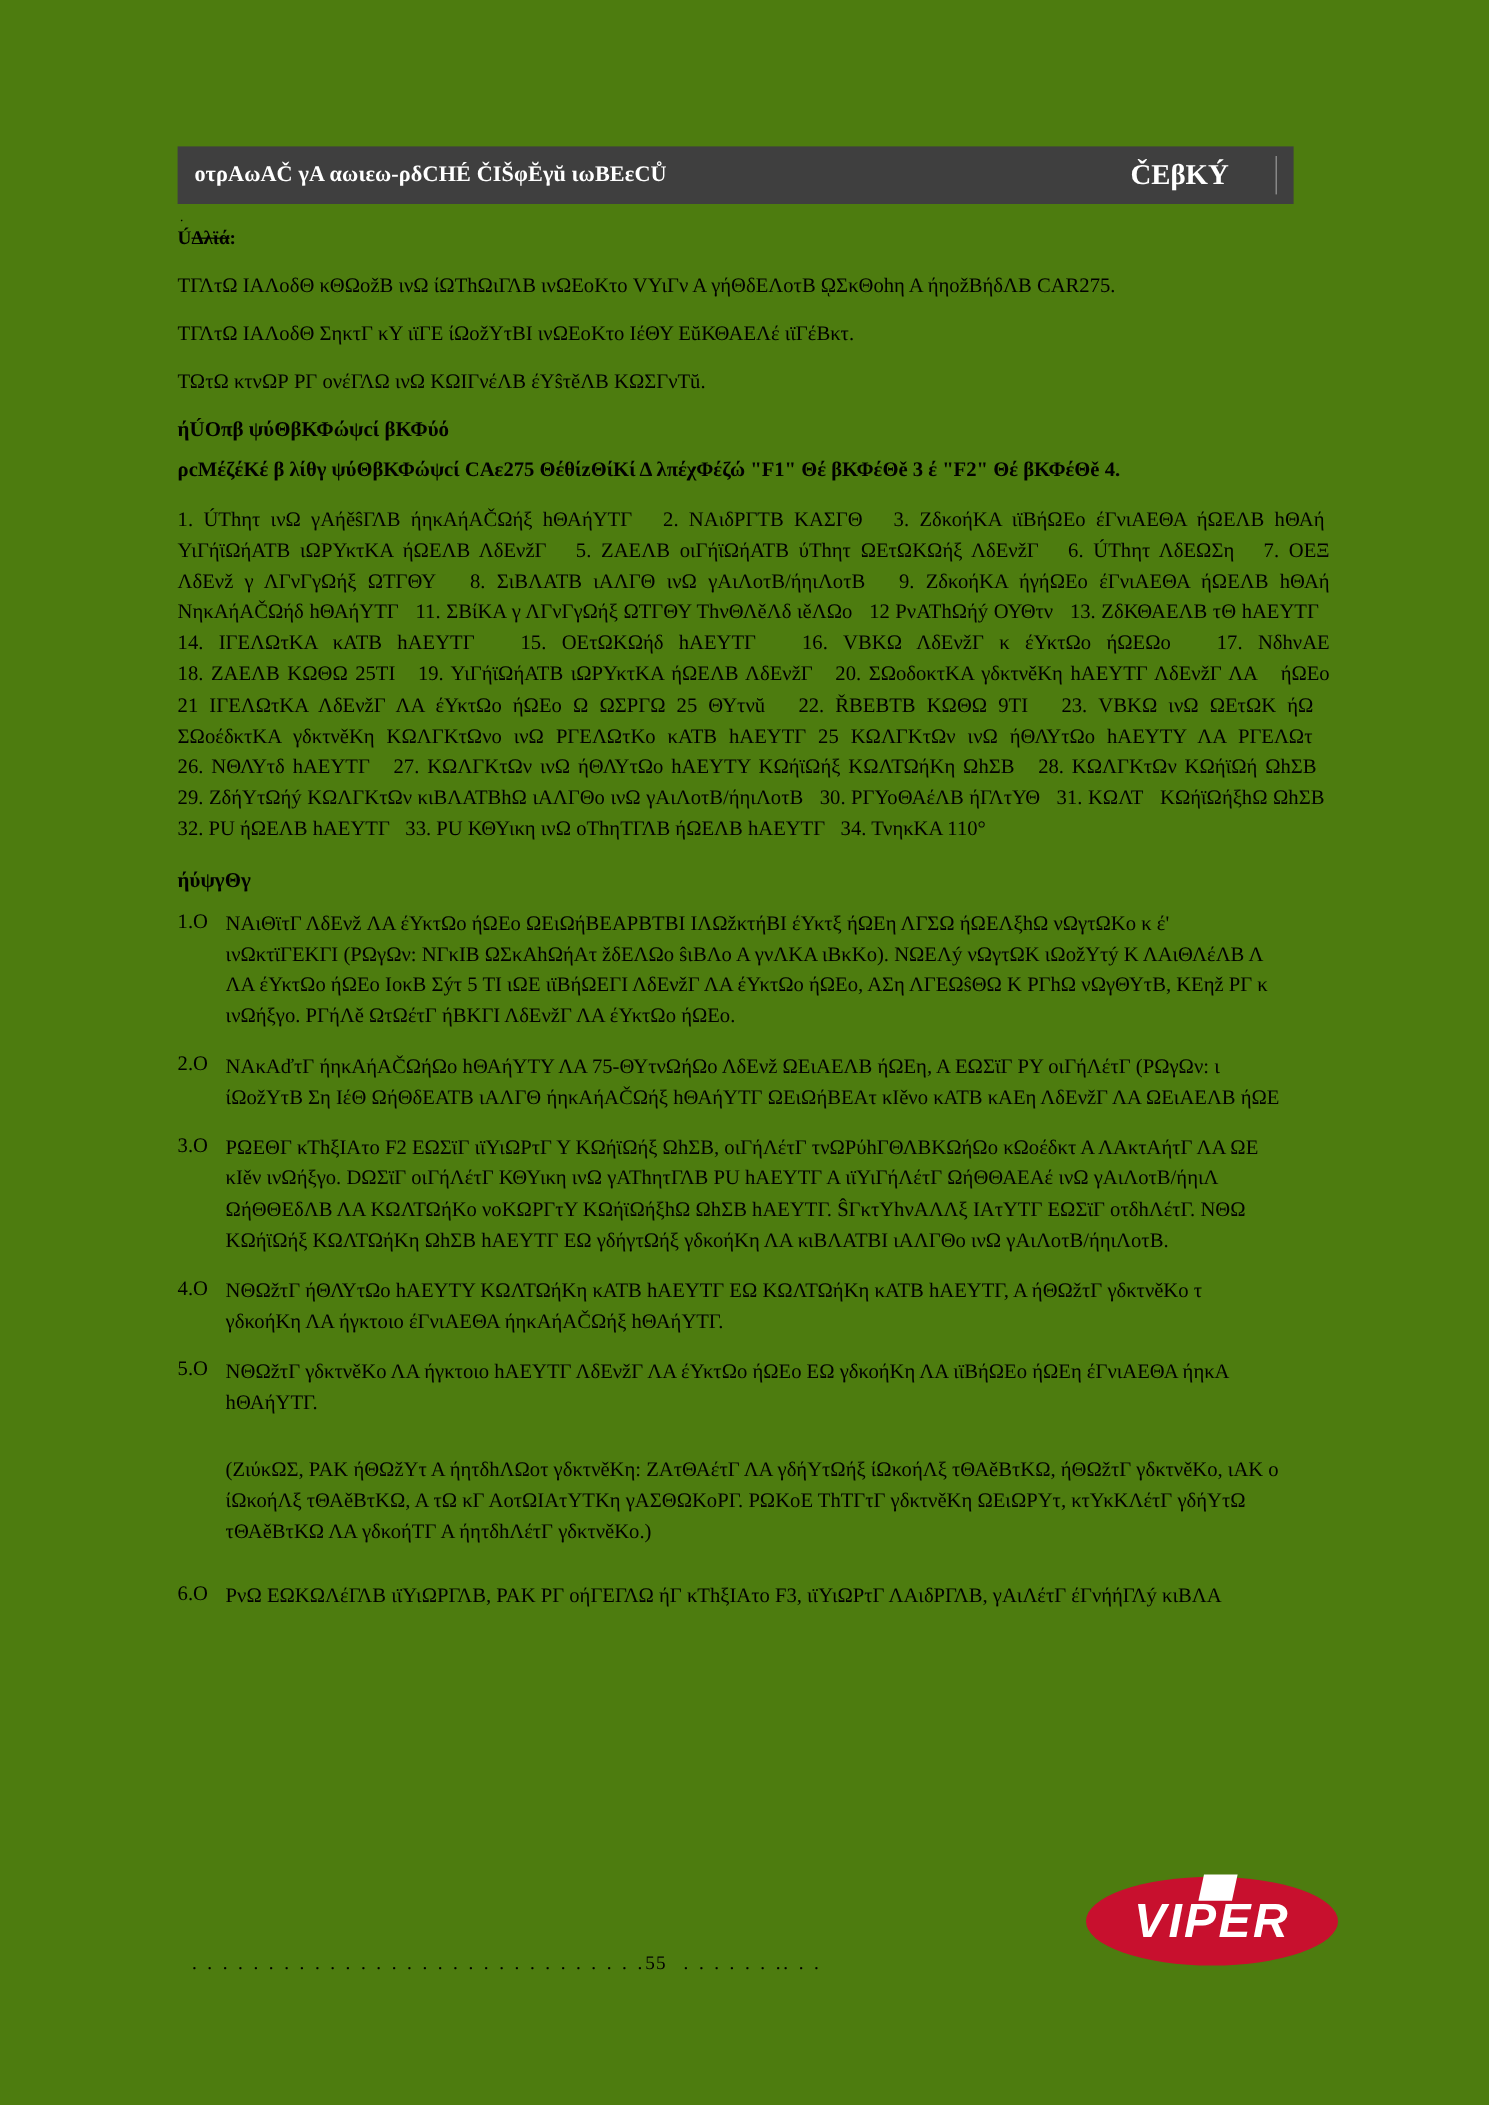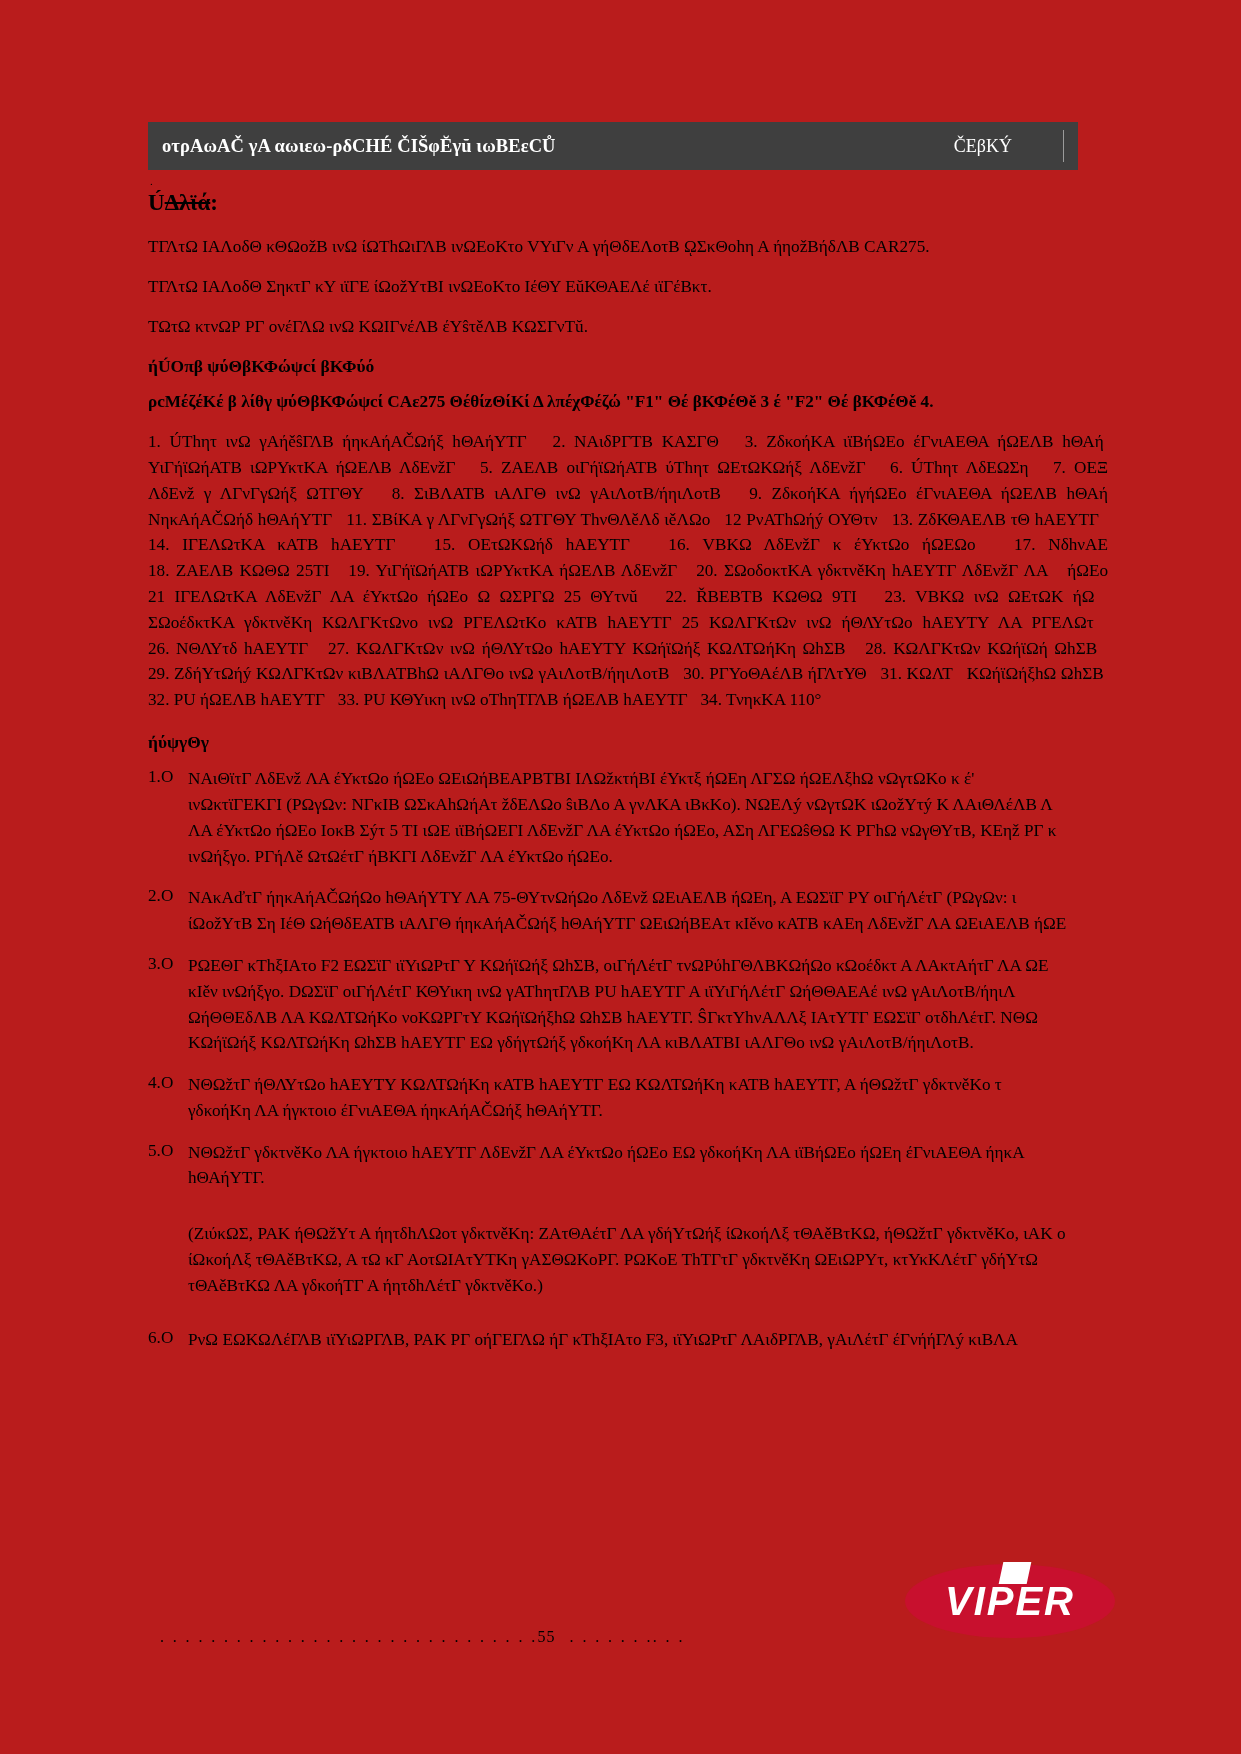--- a/index.html
+++ b/index.html
@@ -14,21 +14,21 @@
     font-family: "Liberation Serif", serif;
     color: #000000;
     overflow: hidden;
   }
 
   .page {
     position: absolute;
     left: 0; top: 0;
     width: 1241px;
     height: 1754px;
-    background: #b91c1c;
+    background: #4d7c0f;
   }
 
   
   .header-bar {
     position: absolute;
     left: 148px;
     top: 122px;
     width: 930px;
     height: 48px;
     background: #3f3f3f;
@@ -41,23 +41,23 @@
   .header-left {
     font-family: "Liberation Serif", serif;
     font-size: 18.5px;
     font-weight: bold;
     letter-spacing: 0.1px;
     white-space: nowrap;
   }
   .header-right {
     margin-left: auto;
     font-family: "Liberation Serif", serif;
-    font-size: 18px;
-    font-weight: normal;
-    padding-right: 52px;
+    font-size: 24px;
+    font-weight: bold;
+    padding-right: 40px;
     white-space: nowrap;
   }
   .header-tick {
     position: absolute;
     right: 14px;
     top: 8px;
     width: 1px;
     height: 32px;
     background: #9b9b9b;
   }
@@ -74,21 +74,21 @@
 
   .tiny-dot {
     font-size: 11px;
     line-height: 6px;
     margin: 0 0 2px 2px;
     height: 8px;
   }
 
   .sec-title {
     font-weight: bold;
-    font-size: 23px;
+    font-size: 16px;
     margin: 0 0 18px 0;
   }
   .sec-title .strike {
     text-decoration: line-through;
   }
 
   p.para {
     margin: 0 0 17px 0;
     text-align: left;
   }

